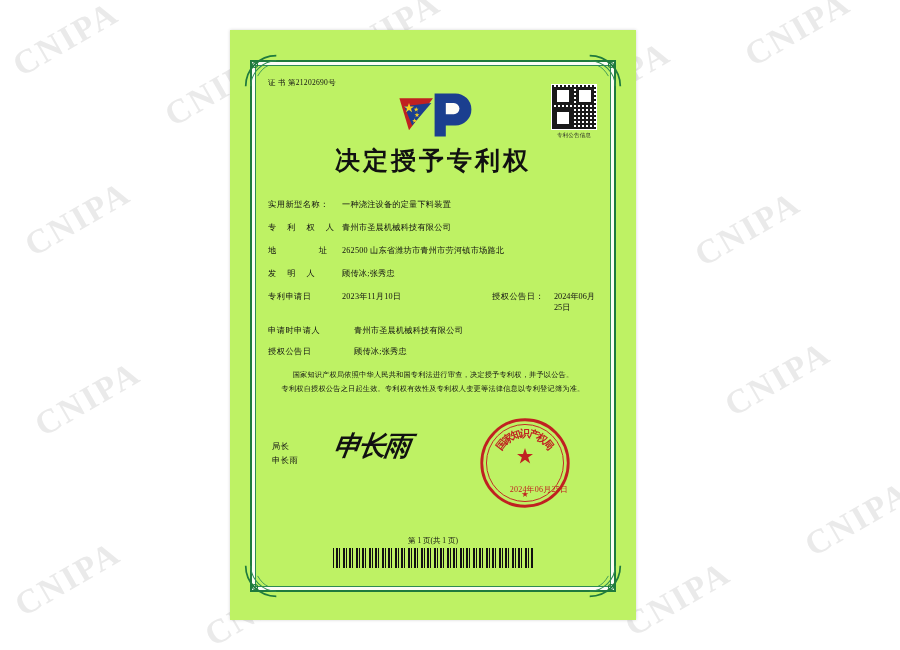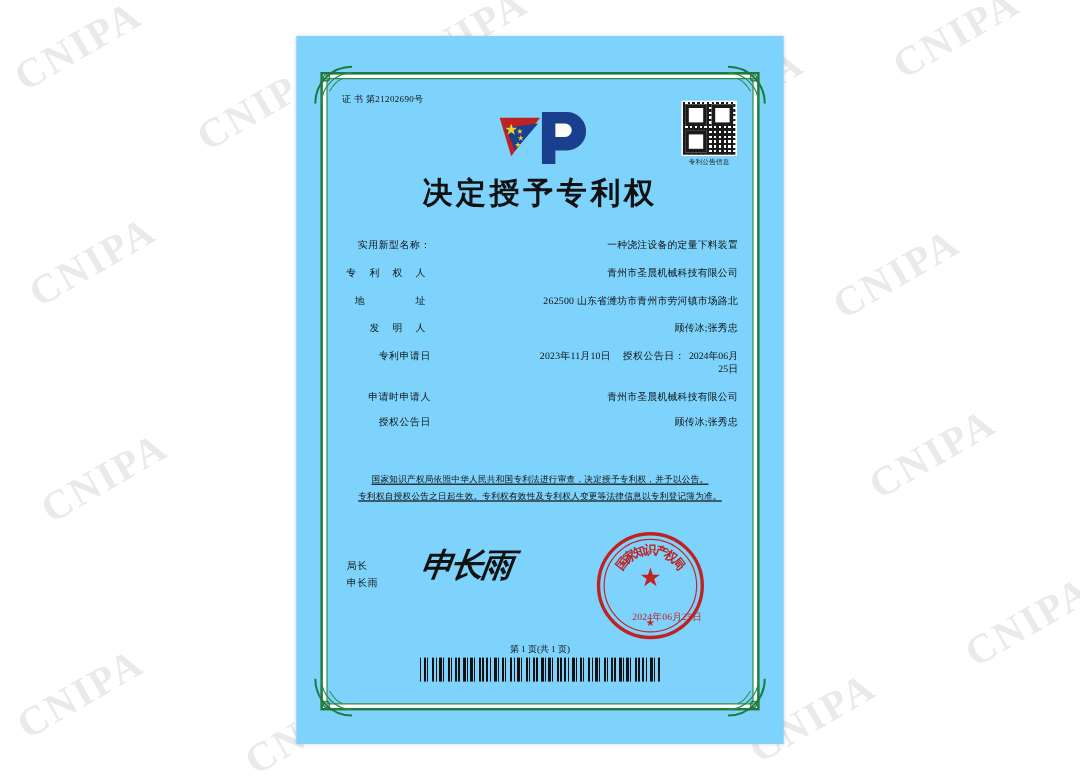--- a/index.html
+++ b/index.html
@@ -32,25 +32,25 @@
     color: #d9d9d9;
     opacity: .55;
     letter-spacing: 2px;
     white-space: nowrap;
     transform: rotate(-30deg);
     font-size: 34px;
   }
   
   .sheet {
     position: absolute;
-    left: 247px;
+    left: 230px;
     top: 30px;
     width: 406px;
     height: 590px;
-    background: #7dd3fc;
+    background: #bef264;
     box-shadow: 0 0 3px rgba(0,0,0,.18);
     z-index: 1;
   }
   .sheet-inner {
     position: absolute;
     inset: 0;
   }
   .border-deco {
     position: absolute;
     left: 20px;
@@ -153,46 +153,44 @@
   .fields {
     margin-top: 22px;
     font-family: "Liberation Serif", serif;
     font-size: 8.2px;
     color: #111;
   }
   .frow {
     display: flex;
     align-items: baseline;
     margin-bottom: 12px;
-    text-align: right;
   }
   .flabel {
     width: 74px;
     flex: 0 0 74px;
     letter-spacing: .5px;
   }
   .flabel.sp { letter-spacing: 4.5px; }
   .fval { flex: 1; letter-spacing: .2px; }
   .frow.two .fval { flex: 0 0 150px; }
   .frow.two .flabel2 {
     width: 62px;
     flex: 0 0 62px;
     letter-spacing: .5px;
   }
   .frow.two .fval2 { flex: 1; }
   .frow.tight { margin-bottom: 10px; gap: 12px; }
   .statement {
-    margin-top: 37px;
+    margin-top: 12px;
     font-family: "Liberation Serif", serif;
     font-size: 7.2px;
     line-height: 1.9;
     color: #111;
     text-align: center;
     letter-spacing: .2px;
-    text-decoration: underline;
   }
   .sign-area {
     position: relative;
     margin-top: 26px;
     height: 92px;
   }
   .sign-label {
     position: absolute;
     left: 4px;
     top: 18px;

